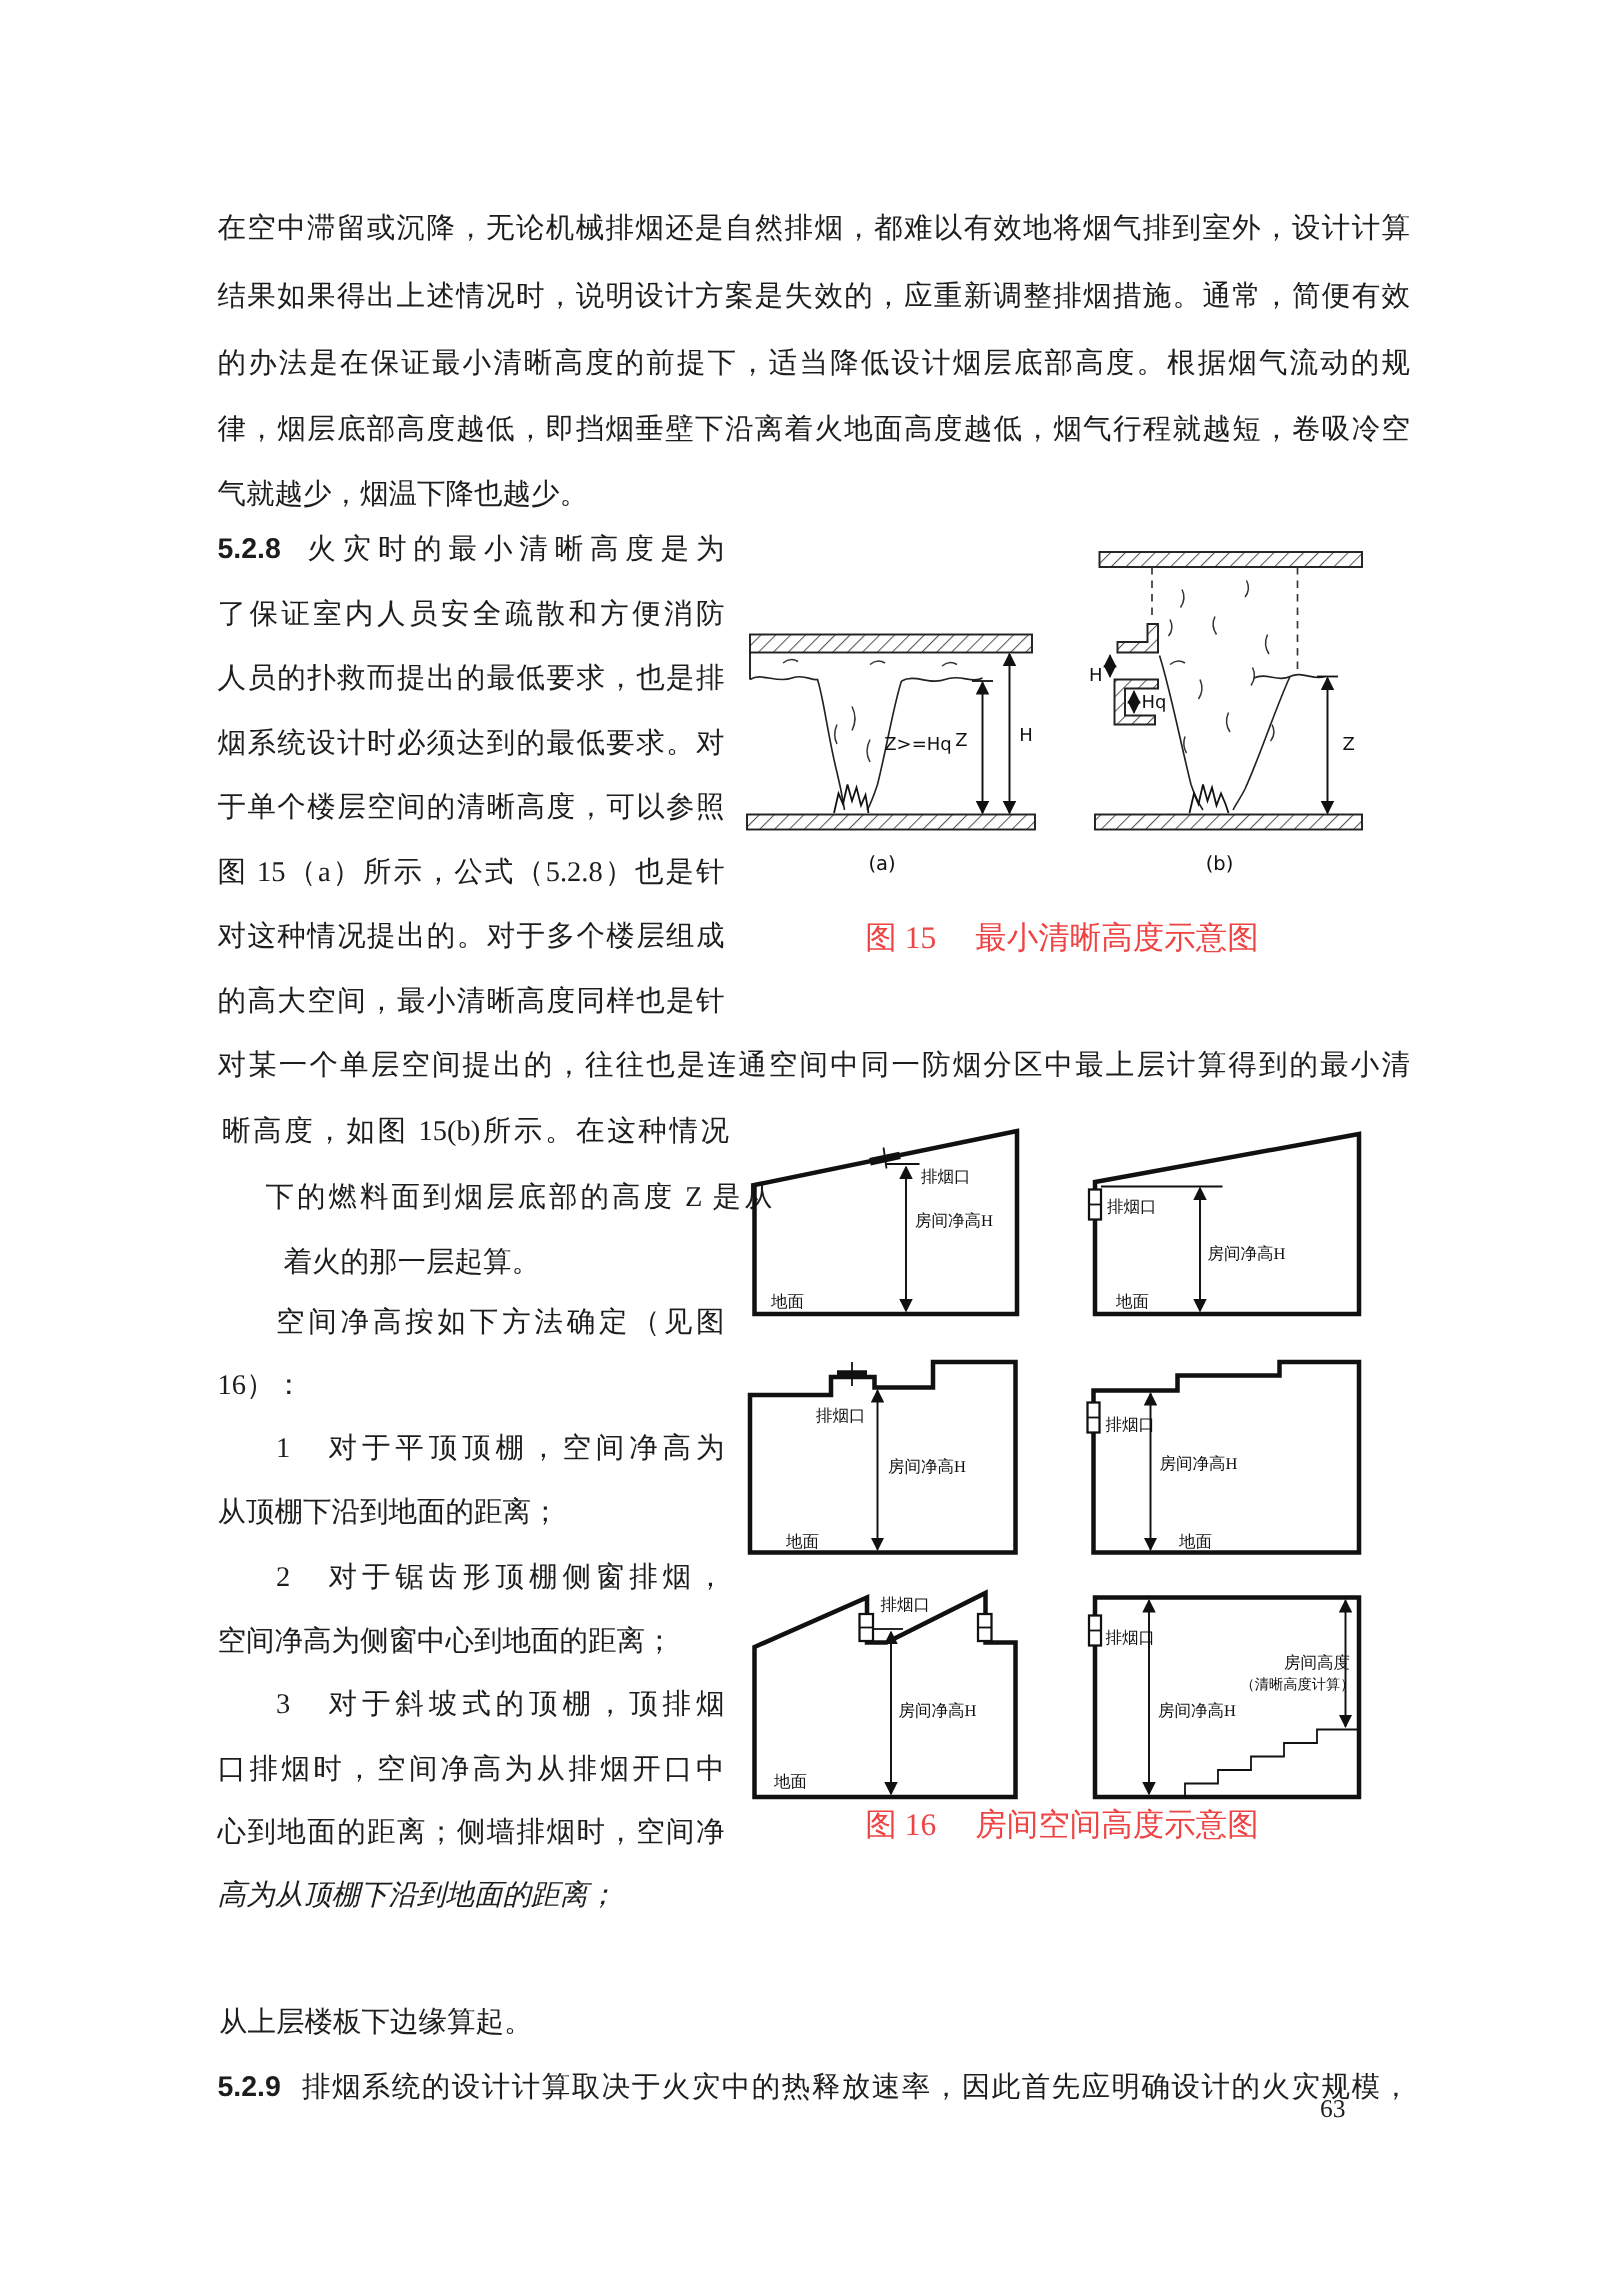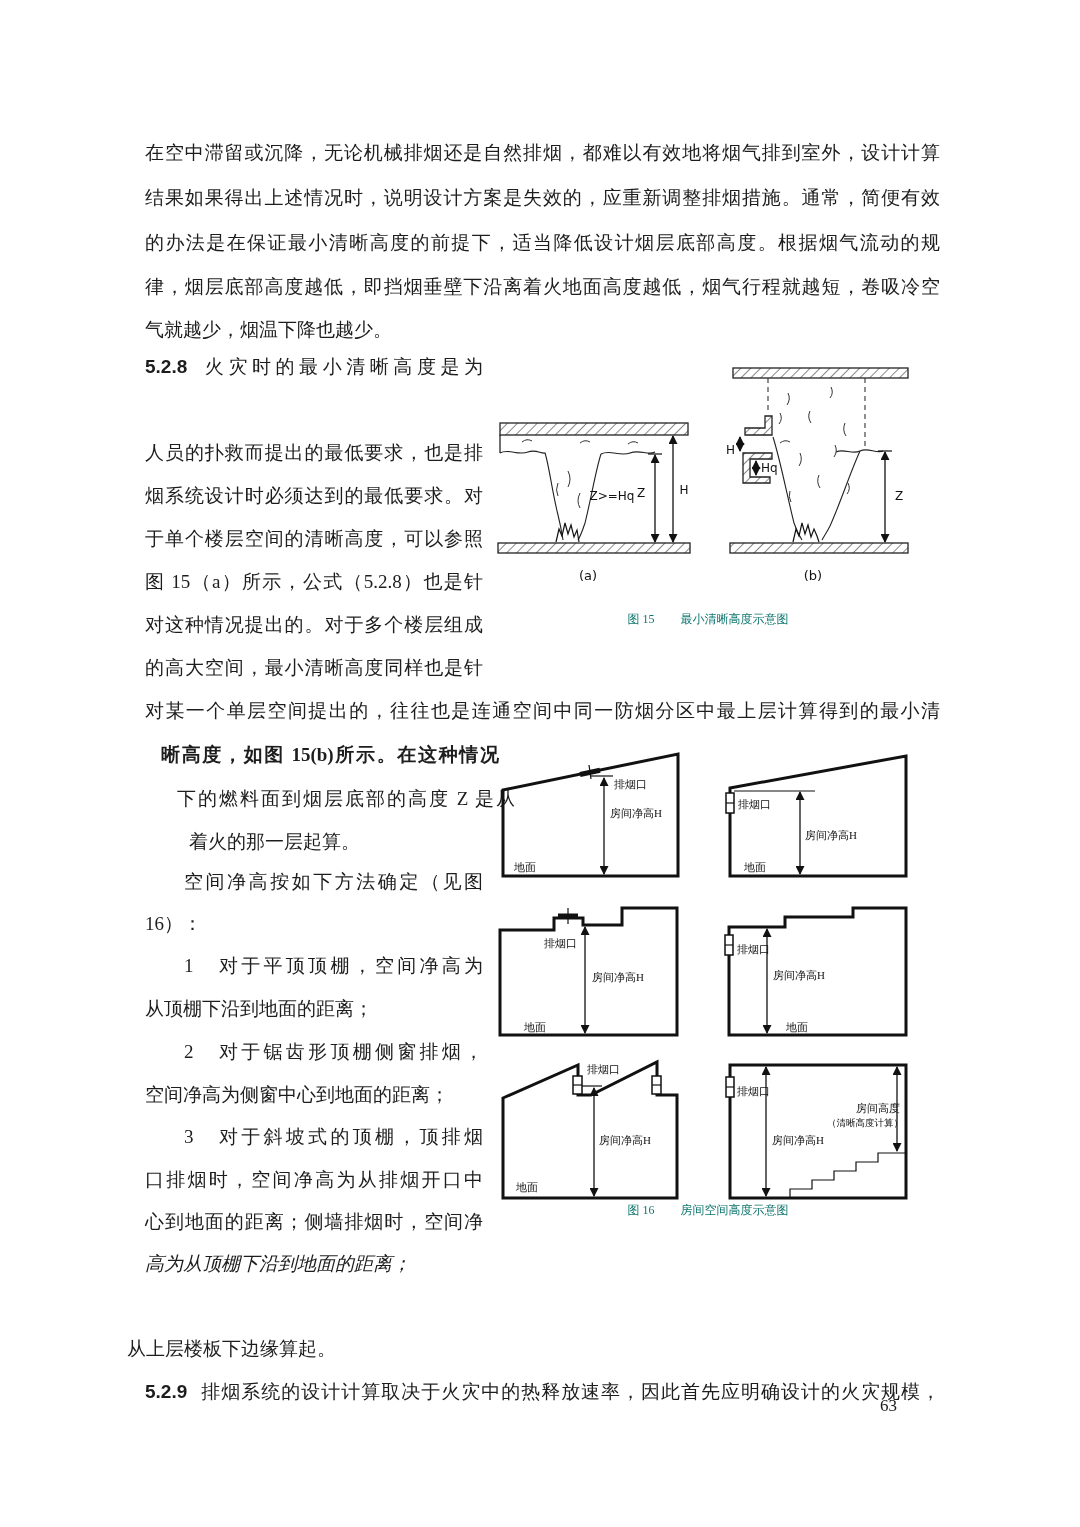--- a/index.html
+++ b/index.html
@@ -7,21 +7,21 @@
     position:relative; width:1080px; height:1527px; margin:0 auto;
     background:#ffffff; overflow:hidden;
     font-family:"Liberation Serif","DejaVu Serif",serif; color:#1d1d1d;
   }
   .line { position:absolute; font-size:19px; line-height:25px; }
   .w795 { width:795px; }
   .w338 { width:338px; }
   .just { text-align:justify; text-align-last:justify; -moz-text-align-last:justify; }
   .ind  { padding-left:39px; box-sizing:border-box; }
   b.num { font-family:"Liberation Sans","DejaVu Sans",sans-serif; font-weight:700; margin-right:13px; white-space:nowrap; }
-  .figcap { position:absolute; width:460px; text-align:center; font-size:12px; color:#0f766e; }
+  .figcap { position:absolute; width:460px; text-align:center; font-size:21px; color:#ef4444; }
   .figcap .cl { margin-right:26px; }
   .pagenum { position:absolute; top:1396px; left:880px; width:60px; text-align:left; font-size:17px; }
   svg { position:absolute; overflow:visible; }
   .wall { fill:none; stroke:#111; stroke-width:3; stroke-linejoin:miter; }
   .thin { fill:none; stroke:#111; stroke-width:1.2; }
   .dim  { fill:none; stroke:#111; stroke-width:1.3; }
   .dash { fill:none; stroke:#333; stroke-width:1.1; stroke-dasharray:5,4; }
   .slab { fill:url(#h15); stroke:#222; stroke-width:1.3; }
   .smoke { fill:none; stroke:#222; stroke-width:1.1; }
   .wisp  { fill:none; stroke:#333; stroke-width:1; }
@@ -39,44 +39,45 @@
 
   <div class="line w795 just" style="top:140px;left:145px;">在空中滞留或沉降，无论机械排烟还是自然排烟，都难以有效地将烟气排到室外，设计计算</div>
   <div class="line w795 just" style="top:185px;left:145px;">结果如果得出上述情况时，说明设计方案是失效的，应重新调整排烟措施。通常，简便有效</div>
   <div class="line w795 just" style="top:230px;left:145px;">的办法是在保证最小清晰高度的前提下，适当降低设计烟层底部高度。根据烟气流动的规</div>
   <div class="line w795 just" style="top:274px;left:145px;">律，烟层底部高度越低，即挡烟垂壁下沿离着火地面高度越低，烟气行程就越短，卷吸冷空</div>
   <div class="line w795" style="top:317px;left:145px;">气就越少，烟温下降也越少。</div>
 
   <div class="line w338 just" style="top:354px;left:145px;">
     <b class="num">5.2.8</b><span>火灾时的最小清晰高度是为</span>
   </div>
+  <div class="line w338 just" style="top:397px;left:145px;">了保证室内人员安全疏散和方便消防</div>
   <div class="line w338 just" style="top:440px;left:145px;">人员的扑救而提出的最低要求，也是排</div>
   <div class="line w338 just" style="top:483px;left:145px;">烟系统设计时必须达到的最低要求。对</div>
   <div class="line w338 just" style="top:526px;left:145px;">于单个楼层空间的清晰高度，可以参照</div>
   <div class="line w338 just" style="top:569px;left:145px;">图 15（a）所示，公式（5.2.8）也是针</div>
   <div class="line w338 just" style="top:612px;left:145px;">对这种情况提出的。对于多个楼层组成</div>
   <div class="line w338 just" style="top:655px;left:145px;">的高大空间，最小清晰高度同样也是针</div>
 
   <div class="line w795 just" style="top:698px;left:145px;">对某一个单层空间提出的，往往也是连通空间中同一防烟分区中最上层计算得到的最小清</div>
 
-  <div class="line w338 just" style="top:742px;left:161px;font-weight:bold;">晰高度，如图 15(b)所示。在这种情况</div>
+  <div class="line w338 just" style="top:742px;left:148px;">晰高度，如图 15(b)所示。在这种情况</div>
   <div class="line w338 just" style="top:786px;left:145px;margin-left:32px;">下的燃料面到烟层底部的高度 Z 是从</div>
   <div class="line w338" style="top:829px;left:145px;margin-left:44px;">着火的那一层起算。</div>
   <div class="line w338 just ind" style="top:869px;left:145px;">空间净高按如下方法确定（见图</div>
   <div class="line w338" style="top:911px;left:145px;">16）：</div>
   <div class="line w338 just ind" style="top:953px;left:145px;">1　对于平顶顶棚，空间净高为</div>
   <div class="line w338" style="top:996px;left:145px;">从顶棚下沿到地面的距离；</div>
   <div class="line w338 just ind" style="top:1039px;left:145px;">2　对于锯齿形顶棚侧窗排烟，</div>
   <div class="line w338" style="top:1082px;left:145px;">空间净高为侧窗中心到地面的距离；</div>
   <div class="line w338 just ind" style="top:1124px;left:145px;">3　对于斜坡式的顶棚，顶排烟</div>
   <div class="line w338 just" style="top:1167px;left:145px;">口排烟时，空间净高为从排烟开口中</div>
   <div class="line w338 just" style="top:1209px;left:145px;">心到地面的距离；侧墙排烟时，空间净</div>
   <div class="line w338" style="top:1251px;left:145px;font-style:italic;">高为从顶棚下沿到地面的距离；</div>
 
-  <div class="line w795" style="top:1336px;left:127px;">从上层楼板下边缘算起。</div>
+  <div class="line w795" style="top:1336px;left:146px;">从上层楼板下边缘算起。</div>
   <div class="line w795 just" style="top:1379px;left:145px;">
     <b class="num">5.2.9</b><span>排烟系统的设计计算取决于火灾中的热释放速率，因此首先应明确设计的火灾规模，</span>
   </div>
 
   <div class="pagenum">63</div>
 
   <svg style="left:488px;top:353px;" width="460" height="250" viewBox="0 0 460 250">
     <defs>
       <pattern id="h15" patternUnits="userSpaceOnUse" width="7" height="7" patternTransform="rotate(45)">
         <line x1="0" y1="0" x2="0" y2="7" stroke="#555" stroke-width="1.4"></line>

